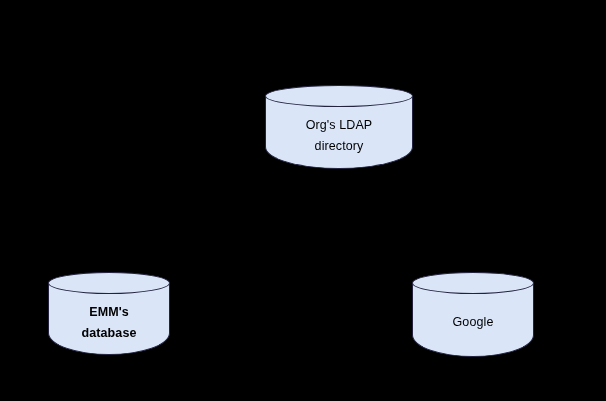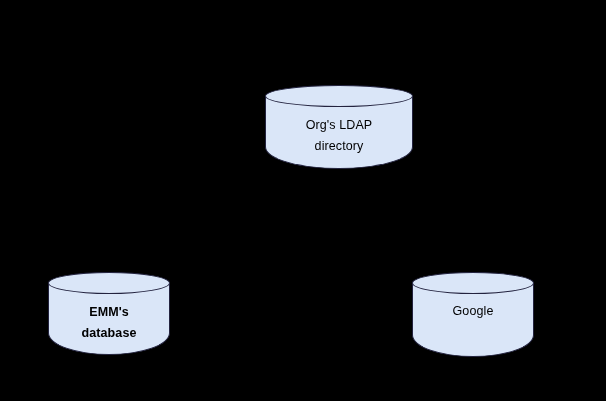--- a/index.html
+++ b/index.html
@@ -73,16 +73,16 @@
   <div class="cylinder" id="node-emm" style="--fill: #dae6f8; --stroke: #23233f; --cap: 22px; left: 48px; top: 272px; width: 122px; height: 83px;">
     <div class="cyl-body" style="top: 11px; height: 72px;"></div>
     <div class="cyl-cap" style="height: 22px;"></div>
     <div class="cyl-label" style="top: 29.5px; height: 42px; font-weight: bold;">EMM's
 database</div>
   </div>
 
   <div class="cylinder" id="node-google" style="--fill: #dae6f8; --stroke: #23233f; --cap: 22px; left: 412px; top: 272px; width: 122px; height: 85px;">
     <div class="cyl-body" style="top: 11px; height: 74px;"></div>
     <div class="cyl-cap" style="height: 22px;"></div>
-    <div class="cyl-label" style="top: 29px; height: 21px;">Google</div>
+    <div class="cyl-label" style="top: 40px; height: 21px;">Google</div>
   </div>
 
 </div>
 
 </body></html>

